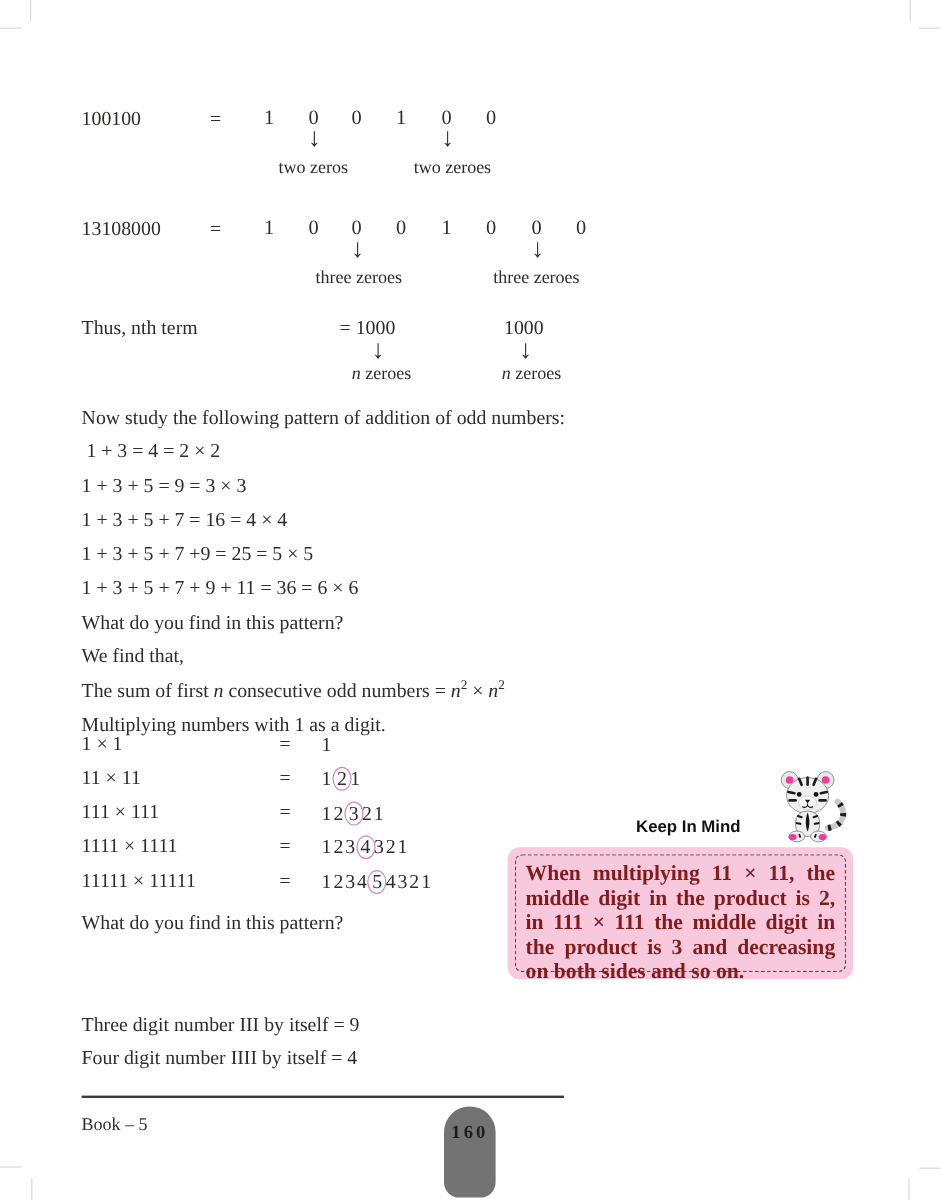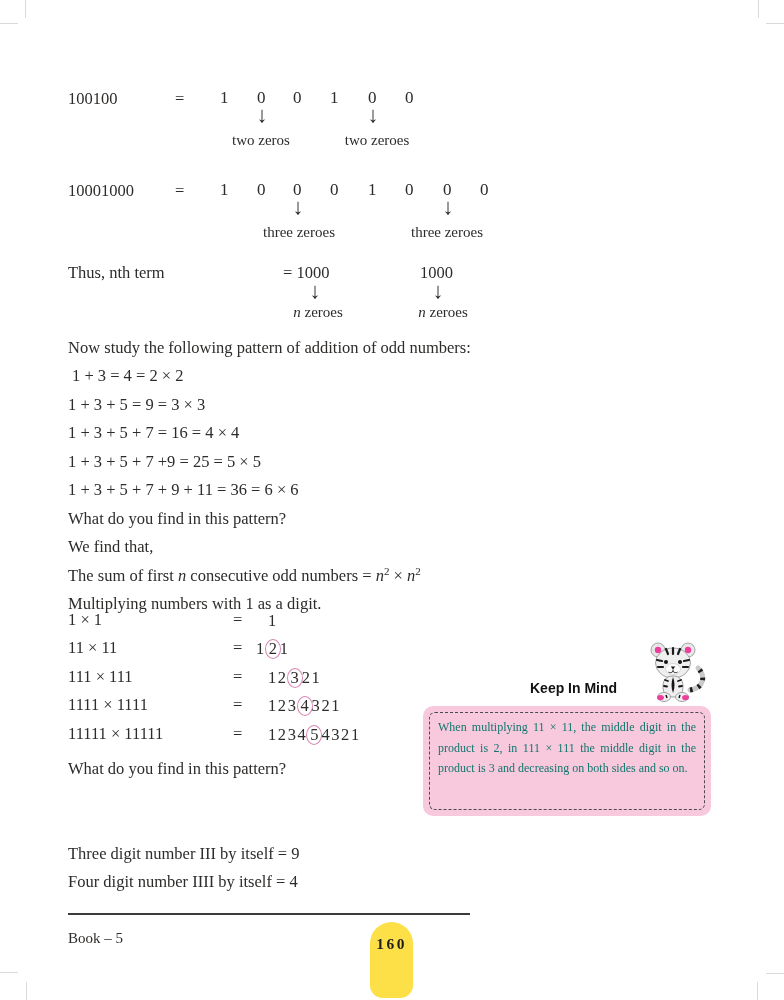--- a/index.html
+++ b/index.html
@@ -21,25 +21,25 @@
     display:inline-block;width:14px;height:18px;line-height:18px;text-align:center;
     border:1.3px solid #d886b2;border-radius:50%;margin:0 -1px;letter-spacing:0;
   }
   .circ:empty{display:none;}
   
   .kim-title{font-family:"Liberation Sans", sans-serif;font-weight:bold;font-size:14px;color:#111;white-space:nowrap;}
   .kim-box{background:#f8c8dc;border-radius:10px;}
   .kim-dash{position:absolute;left:6px;right:6px;top:6px;bottom:6px;border:1.6px dashed #4a4a4a;border-radius:6px;}
   .kim-text{
     position:absolute;left:15px;right:15px;top:11px;
-    font-size:12px;line-height:20.6px;text-align:justify;color:#0f766e;
+    font-size:18px;line-height:20.6px;text-align:justify;color:#7f1d1d;font-weight:bold;
   }
   
   .rule{background:#3b3b3b;}
-  .page-tab{background:#fde047;border-radius:22px 22px 13px 13px;}
+  .page-tab{background:#737373;border-radius:22px 22px 13px 13px;}
   .page-num{
     position:absolute;left:0;right:0;top:13px;text-align:center;
     font-weight:bold;font-size:15.5px;letter-spacing:2.5px;color:#1d1d1d;
   }
 </style>
 </head>
 <body>
 
 <div class="page">
 
@@ -58,21 +58,21 @@
   <span class="abs digit" style="left:257px;top:89px">0</span>
   <span class="abs digit" style="left:293px;top:89px">0</span>
   <span class="abs digit" style="left:330px;top:89px">1</span>
   <span class="abs digit" style="left:368px;top:89px">0</span>
   <span class="abs digit" style="left:405px;top:89px">0</span>
   <span class="abs arrow" style="left:262px;top:103px">↓</span>
   <span class="abs arrow" style="left:373px;top:103px">↓</span>
   <span class="abs callout-label" style="left:261px;top:131px">two zeros</span>
   <span class="abs callout-label" style="left:377px;top:131px">two zeroes</span>
 
-  <span class="abs body-text" style="left:68px;top:182px">10001000</span>
+  <span class="abs body-text" style="left:68px;top:182px">13108000</span>
   <span class="abs body-text" style="left:175px;top:182px">=</span>
   <span class="abs digit" style="left:220px;top:181px">1</span>
   <span class="abs digit" style="left:257px;top:181px">0</span>
   <span class="abs digit" style="left:293px;top:181px">0</span>
   <span class="abs digit" style="left:330px;top:181px">0</span>
   <span class="abs digit" style="left:368px;top:181px">1</span>
   <span class="abs digit" style="left:405px;top:181px">0</span>
   <span class="abs digit" style="left:443px;top:181px">0</span>
   <span class="abs digit" style="left:480px;top:181px">0</span>
   <span class="abs arrow" style="left:298px;top:195px">↓</span>
@@ -100,21 +100,21 @@
   <span class="abs body-text" style="left:68px;top:567px"><span>The sum of first </span><i class="var-n">n</i><span> consecutive odd numbers = </span><i class="var-n">n</i><sup>2</sup><span> × </span><i class="var-n">n</i><sup>2</sup></span>
 
   <span class="abs body-text" style="left:68px;top:595px">Multiplying numbers with 1 as a digit.</span>
 
   <span class="abs body-text" style="left:68px;top:611px">1 × 1</span>
   <span class="abs body-text" style="left:233px;top:611px">=</span>
   <span class="abs prod" style="left:268px;top:611px"><span>1</span><span></span></span>
 
   <span class="abs body-text" style="left:68px;top:639px">11 × 11</span>
   <span class="abs body-text" style="left:233px;top:639px">=</span>
-  <span class="abs prod" style="left:256px;top:639px"><span>1</span><span class="circ">2</span><span>1</span></span>
+  <span class="abs prod" style="left:268px;top:639px"><span>1</span><span class="circ">2</span><span>1</span></span>
 
   <span class="abs body-text" style="left:68px;top:668px">111 × 111</span>
   <span class="abs body-text" style="left:233px;top:668px">=</span>
   <span class="abs prod" style="left:268px;top:668px"><span>12</span><span class="circ">3</span><span>21</span></span>
 
   <span class="abs body-text" style="left:68px;top:696px">1111 × 1111</span>
   <span class="abs body-text" style="left:233px;top:696px">=</span>
   <span class="abs prod" style="left:268px;top:696px"><span>123</span><span class="circ">4</span><span>321</span></span>
 
   <span class="abs body-text" style="left:68px;top:725px">11111 × 11111</span>

